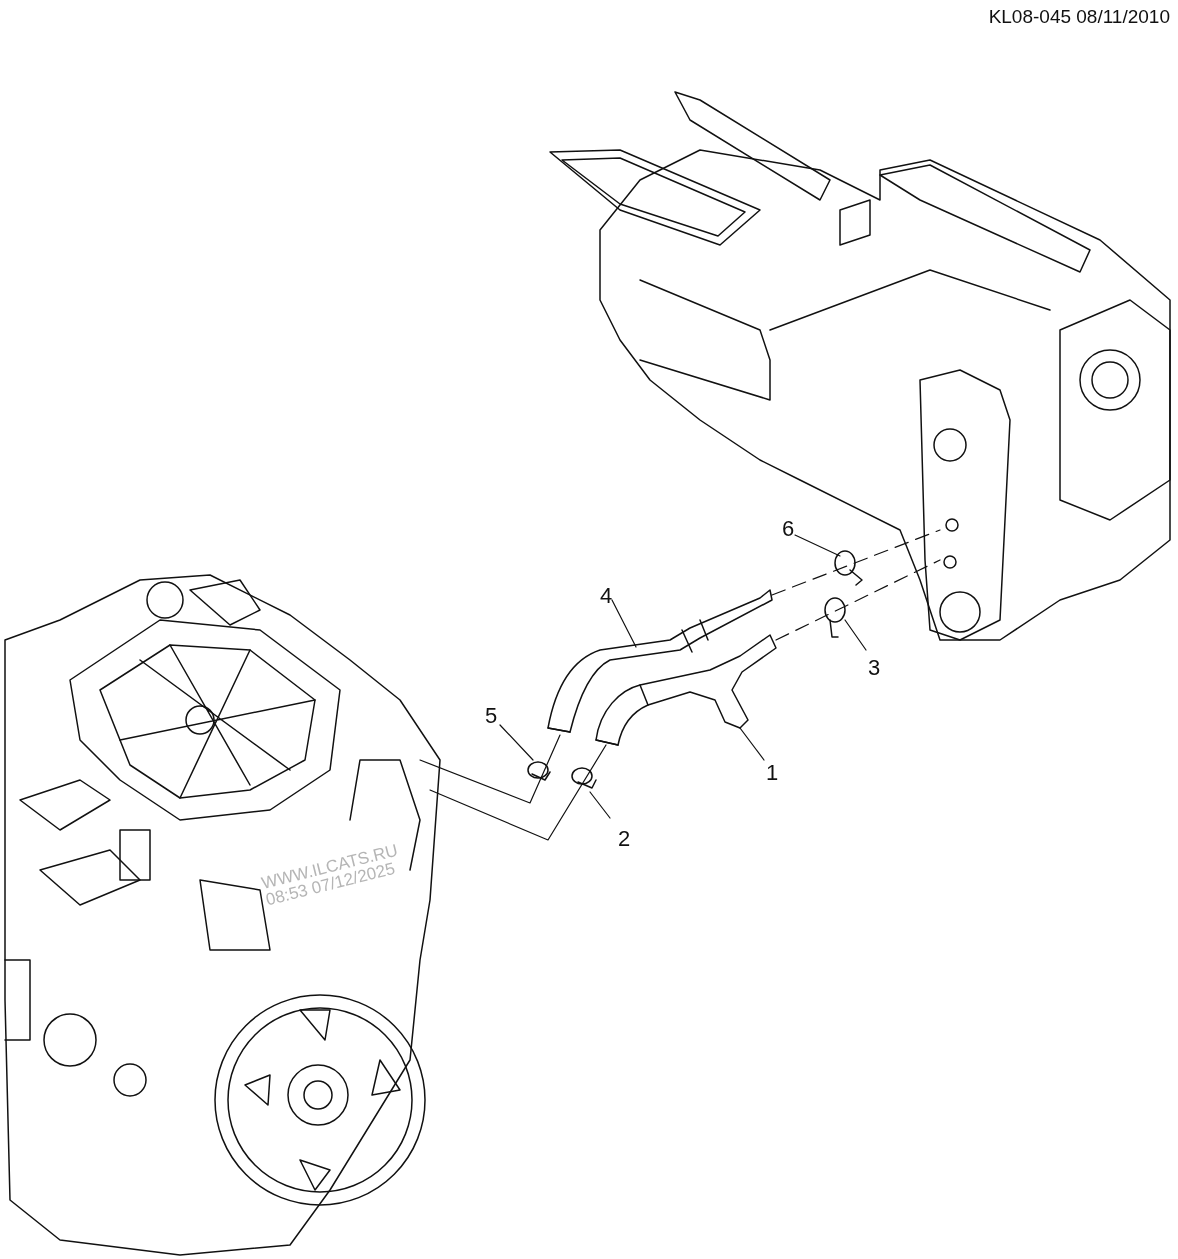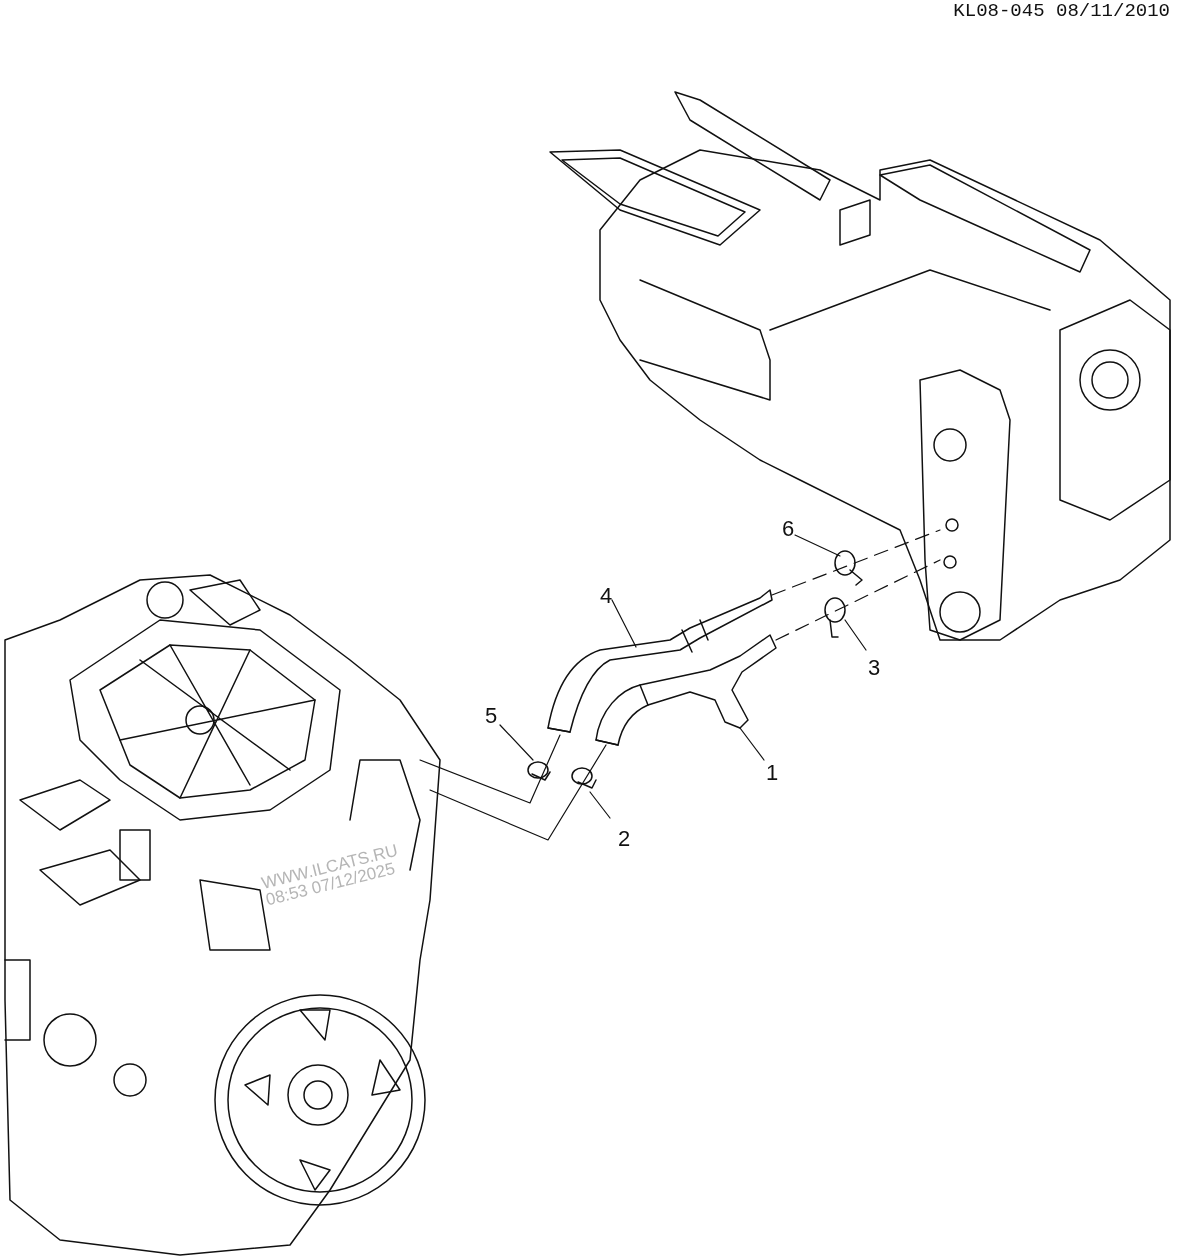--- a/index.html
+++ b/index.html
@@ -1,17 +1,17 @@
 <!DOCTYPE html>
 <html><head>
 <meta charset="utf-8">
 <style>
   html,body{margin:0;padding:0;background:#fff;}
   body{width:1178px;height:1259px;position:relative;overflow:hidden;font-family:"Liberation Sans",sans-serif;}
-  #doc-id{position:absolute;right:8px;top:0;font-size:19px;color:#111;font-family:Liberation Mono, monospace;}
+  #doc-id{position:absolute;right:8px;top:6px;font-size:19px;color:#111;}
   .callout{position:absolute;font-size:22px;color:#111;}
   #watermark{position:absolute;left:262px;top:858px;font-size:17px;color:rgba(120,120,120,0.55);transform:rotate(-14deg);line-height:17px;}
   svg{position:absolute;left:0;top:0;}
 </style>
 </head>
 <body>
 
 <div id="doc-id">KL08-045 08/11/2010</div>
 
 <svg width="1178" height="1259" fill="none" stroke="#111" stroke-width="1.5" stroke-linejoin="round" stroke-linecap="round">

